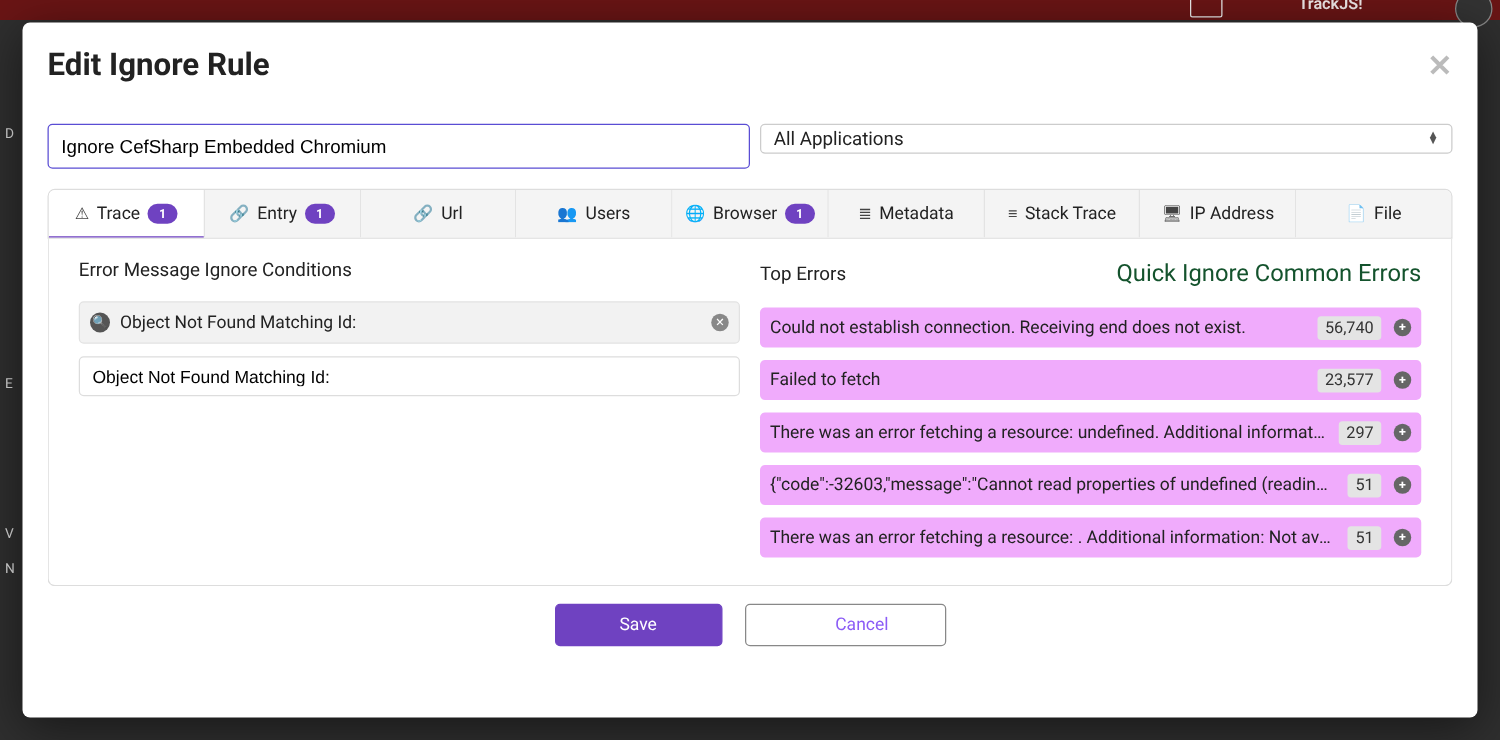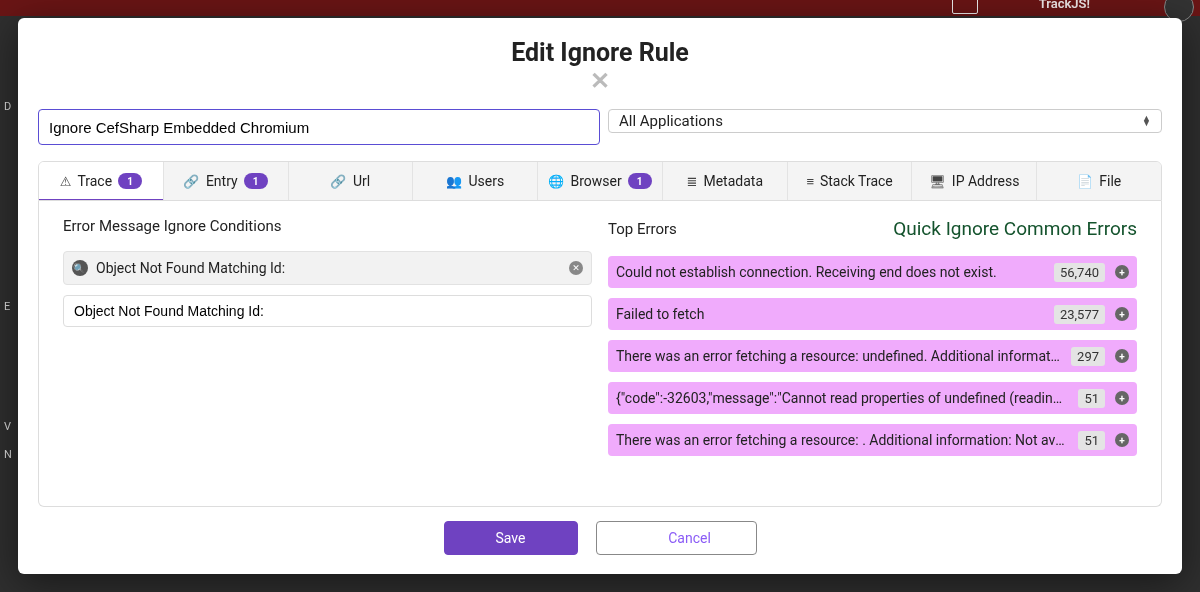--- a/index.html
+++ b/index.html
@@ -3,38 +3,38 @@
 <meta charset="utf-8">
 <style>
   html,body{margin:0;padding:0;width:1200px;height:592px;font-family:-apple-system,BlinkMacSystemFont,"Segoe UI",Roboto,Helvetica,Arial,sans-serif;background:#2b2b2b;overflow:hidden;}
   .backdrop{position:absolute;inset:0;background:linear-gradient(#5a1a1a 0 16px,#2f2f2f 16px 100%);}
   .backdrop .topbar{position:absolute;top:-8px;left:0;right:0;height:24px;background:#6a1515;}
   .backdrop .topbar .logo{position:absolute;right:110px;top:4px;color:#fff;font-weight:600;font-size:13px;opacity:.9;}
   .backdrop .topbar .square{position:absolute;right:222px;top:2px;width:24px;height:18px;border:1px solid #eee;border-radius:2px;}
   .backdrop .topbar .avatar{position:absolute;right:6px;top:0;width:28px;height:28px;border-radius:50%;background:#333;border:1px solid #888;}
 
   .modal{position:absolute;left:18px;top:18px;right:18px;bottom:18px;background:#fff;border-radius:6px;box-shadow:0 8px 40px rgba(0,0,0,.5);padding:20px 20px 16px 20px;box-sizing:border-box;display:flex;flex-direction:column;}
-  .modal-header{display:flex;align-items:center;justify-content:space-between;margin-bottom:14px;flex-direction:column;}
+  .modal-header{display:flex;align-items:center;justify-content:space-between;margin-bottom:32px;}
   .modal-title{font-size:25px;font-weight:700;color:#222;}
   .close-x{font-size:24px;color:#bbb;cursor:pointer;font-weight:700;}
 
   .row1{display:flex;gap:8px;margin-bottom:16px;}
   .name-input{flex:0 0 562px;height:36px;box-sizing:border-box;border:1.5px solid #5a4dd4;border-radius:4px;padding:16px 10px;font-size:15px;outline:none;}
   .app-select{flex:1;height:24px;box-sizing:border-box;border:1px solid #ccc;border-radius:4px;display:flex;align-items:center;justify-content:space-between;padding:0 10px;font-size:15px;color:#222;background:#fff;}
   .chevrons{display:flex;flex-direction:column;line-height:5px;font-size:9px;color:#555;}
 
   .tabs{display:flex;border:1px solid #ddd;border-radius:6px 6px 0 0;overflow:hidden;}
   .tab{flex:1;display:flex;align-items:center;justify-content:center;gap:6px;height:38px;background:#f4f4f4;border-right:1px solid #e3e3e3;font-size:14px;color:#222;cursor:pointer;position:relative;}
   .tab:last-child{border-right:none;}
   .tab.active{background:#fff;}
   .tab.active::after{content:"";position:absolute;left:0;right:0;bottom:-1px;height:2px;background:#6f42c1;}
   .tab .ico{font-size:13px;color:#444;}
   .badge{display:inline-flex;align-items:center;justify-content:center;min-width:16px;height:16px;border-radius:8px;background:#6f42c1;color:#fff;font-size:10px;font-weight:700;padding:0 4px;}
 
-  .panel{border:1px solid #ddd;border-top:none;border-radius:0 0 6px 6px;padding:16px 24px 40px 24px;display:flex;gap:16px;}
+  .panel{border:1px solid #ddd;border-top:none;border-radius:0 0 6px 6px;padding:16px 24px 12px 24px;display:flex;gap:16px;}
   .col{flex:1;min-width:0;}
   .col-header{display:flex;align-items:center;justify-content:space-between;font-size:15px;color:#222;margin-bottom:16px;}
   .quick-link{font-size:19px;color:#14532d;}
 
   .chip{display:flex;align-items:center;height:32px;border:1px solid #e2e2e2;background:#f2f2f2;border-radius:4px;padding:0 8px;margin-bottom:10px;gap:8px;}
   .chip .ico{width:16px;height:16px;border-radius:50%;background:#555;color:#fff;display:flex;align-items:center;justify-content:center;font-size:10px;}
   .chip .txt{flex:1;font-size:14px;color:#222;}
   .chip .del{width:14px;height:14px;border-radius:50%;background:#888;color:#fff;display:flex;align-items:center;justify-content:center;font-size:9px;cursor:pointer;}
 
   .cond-input{width:100%;height:32px;box-sizing:border-box;border:1px solid #ddd;border-radius:4px;padding:0 10px;font-size:14px;}

